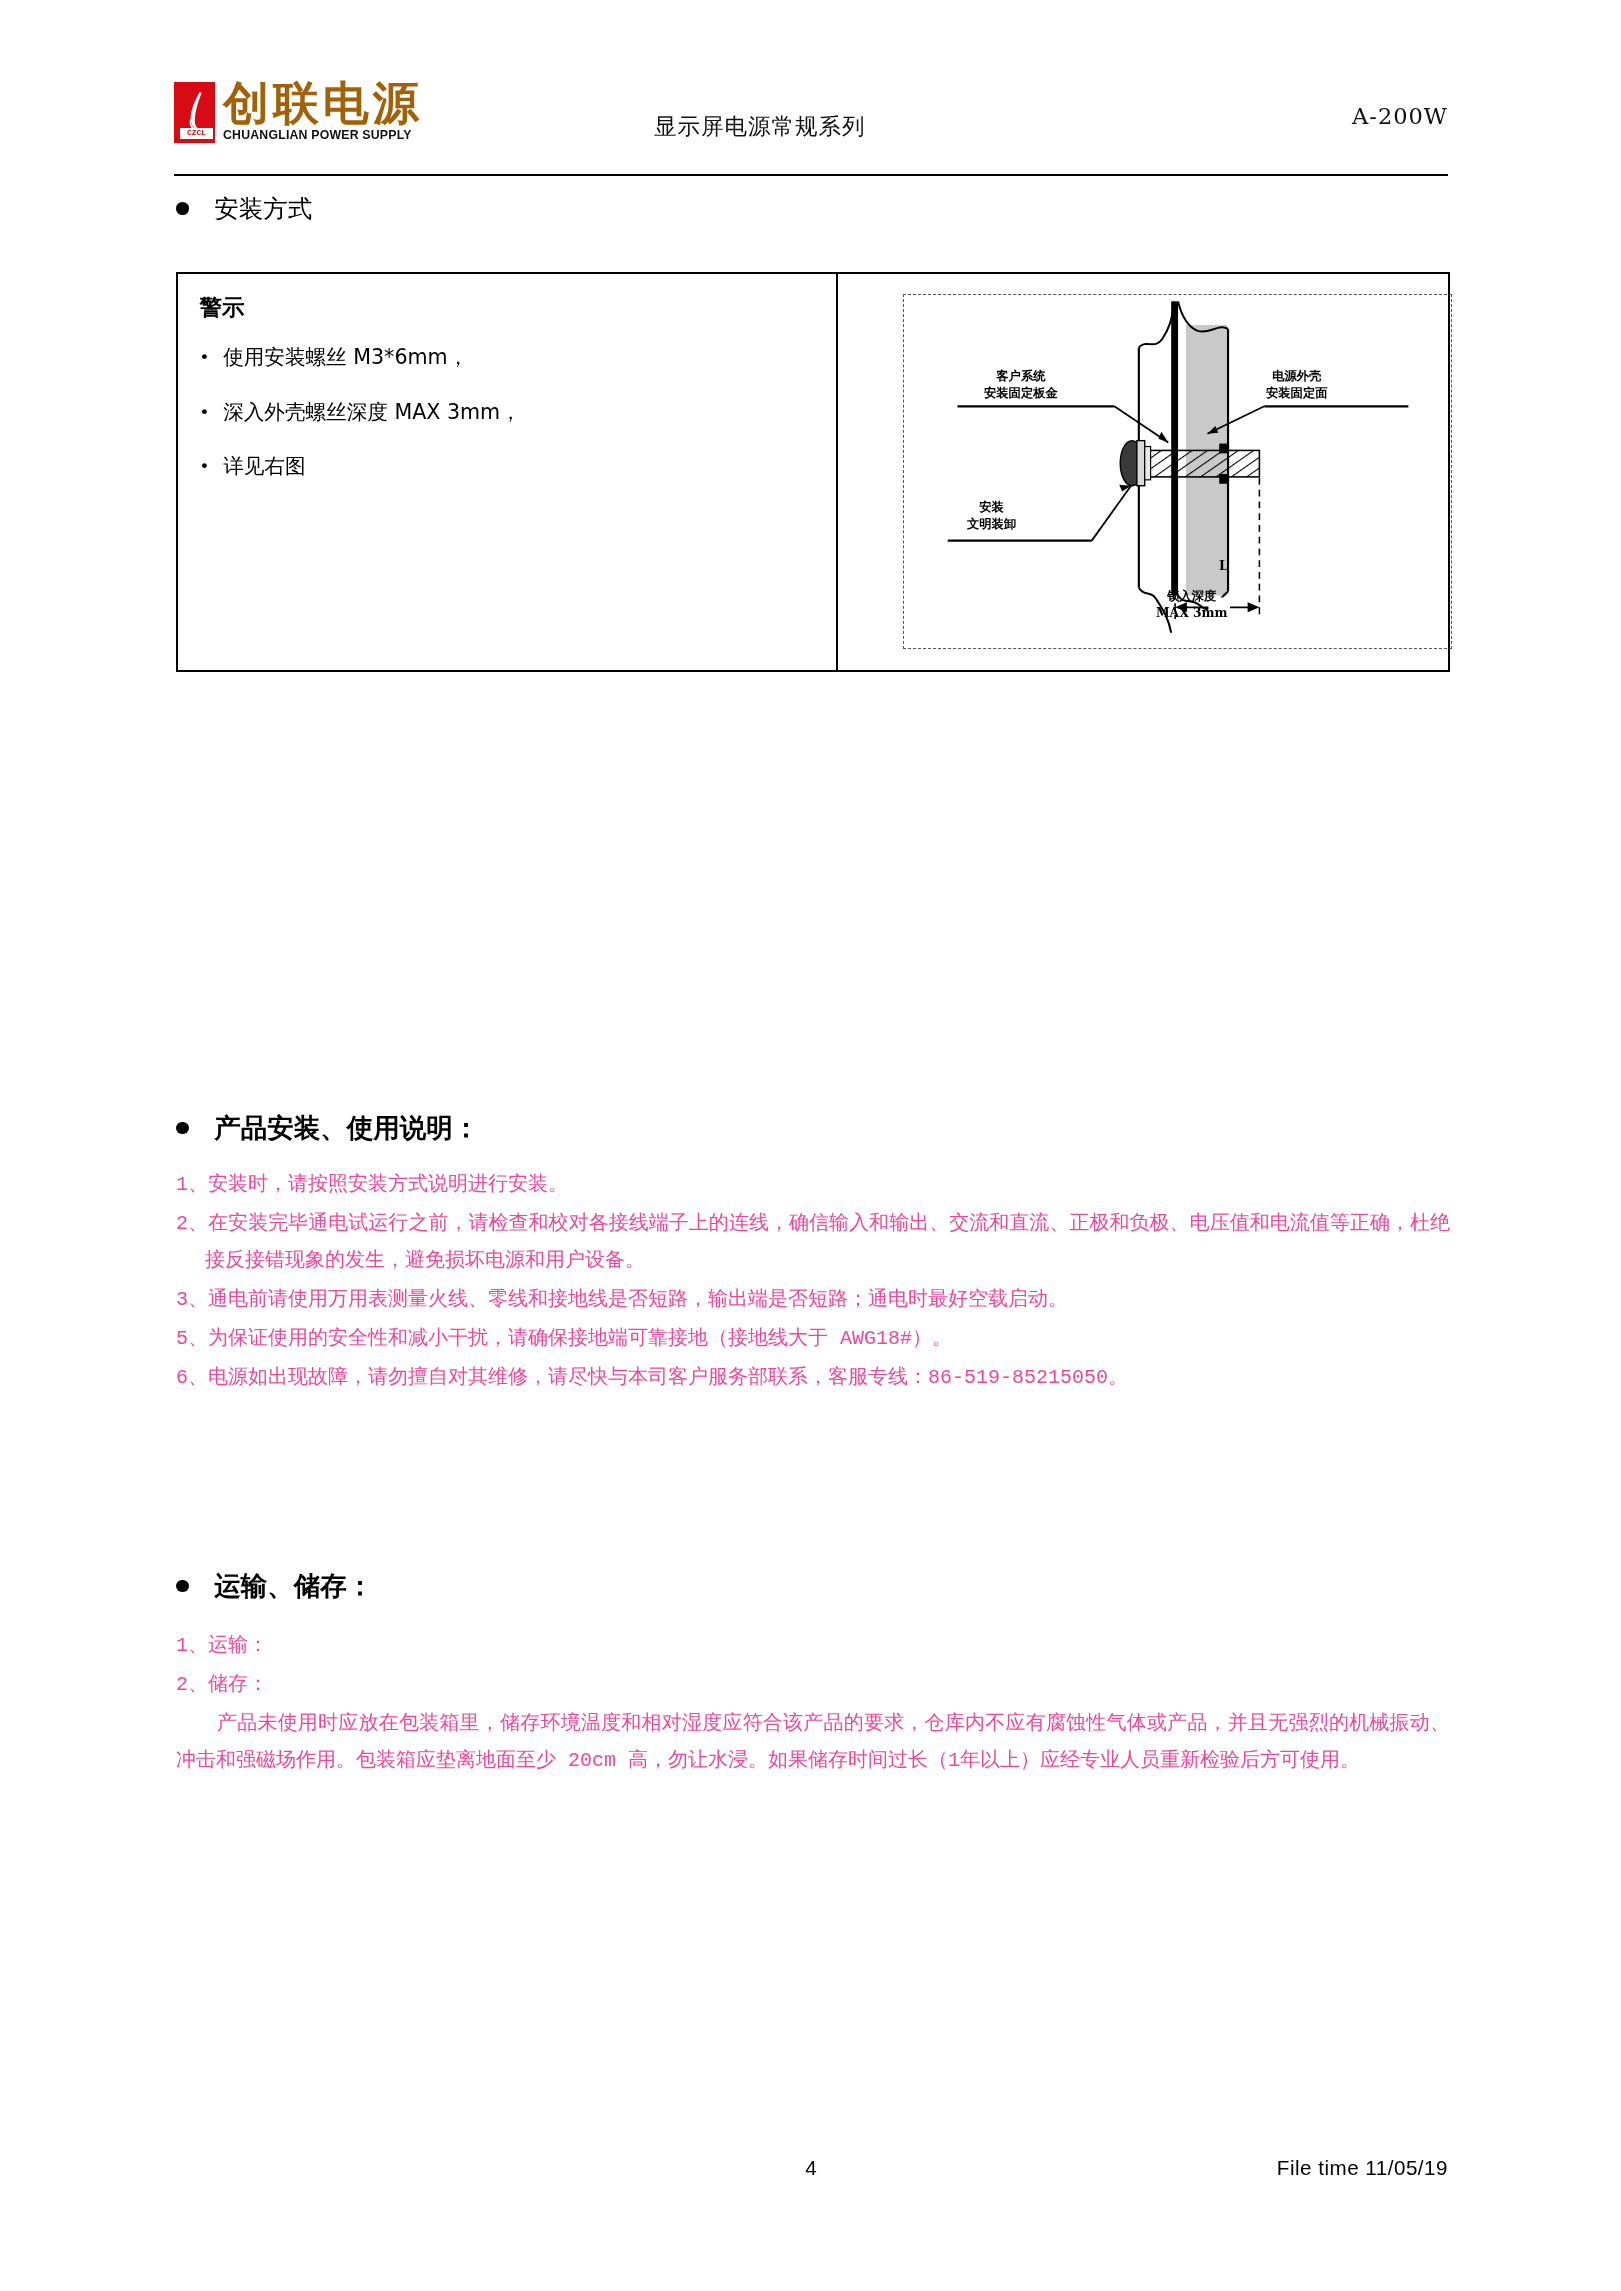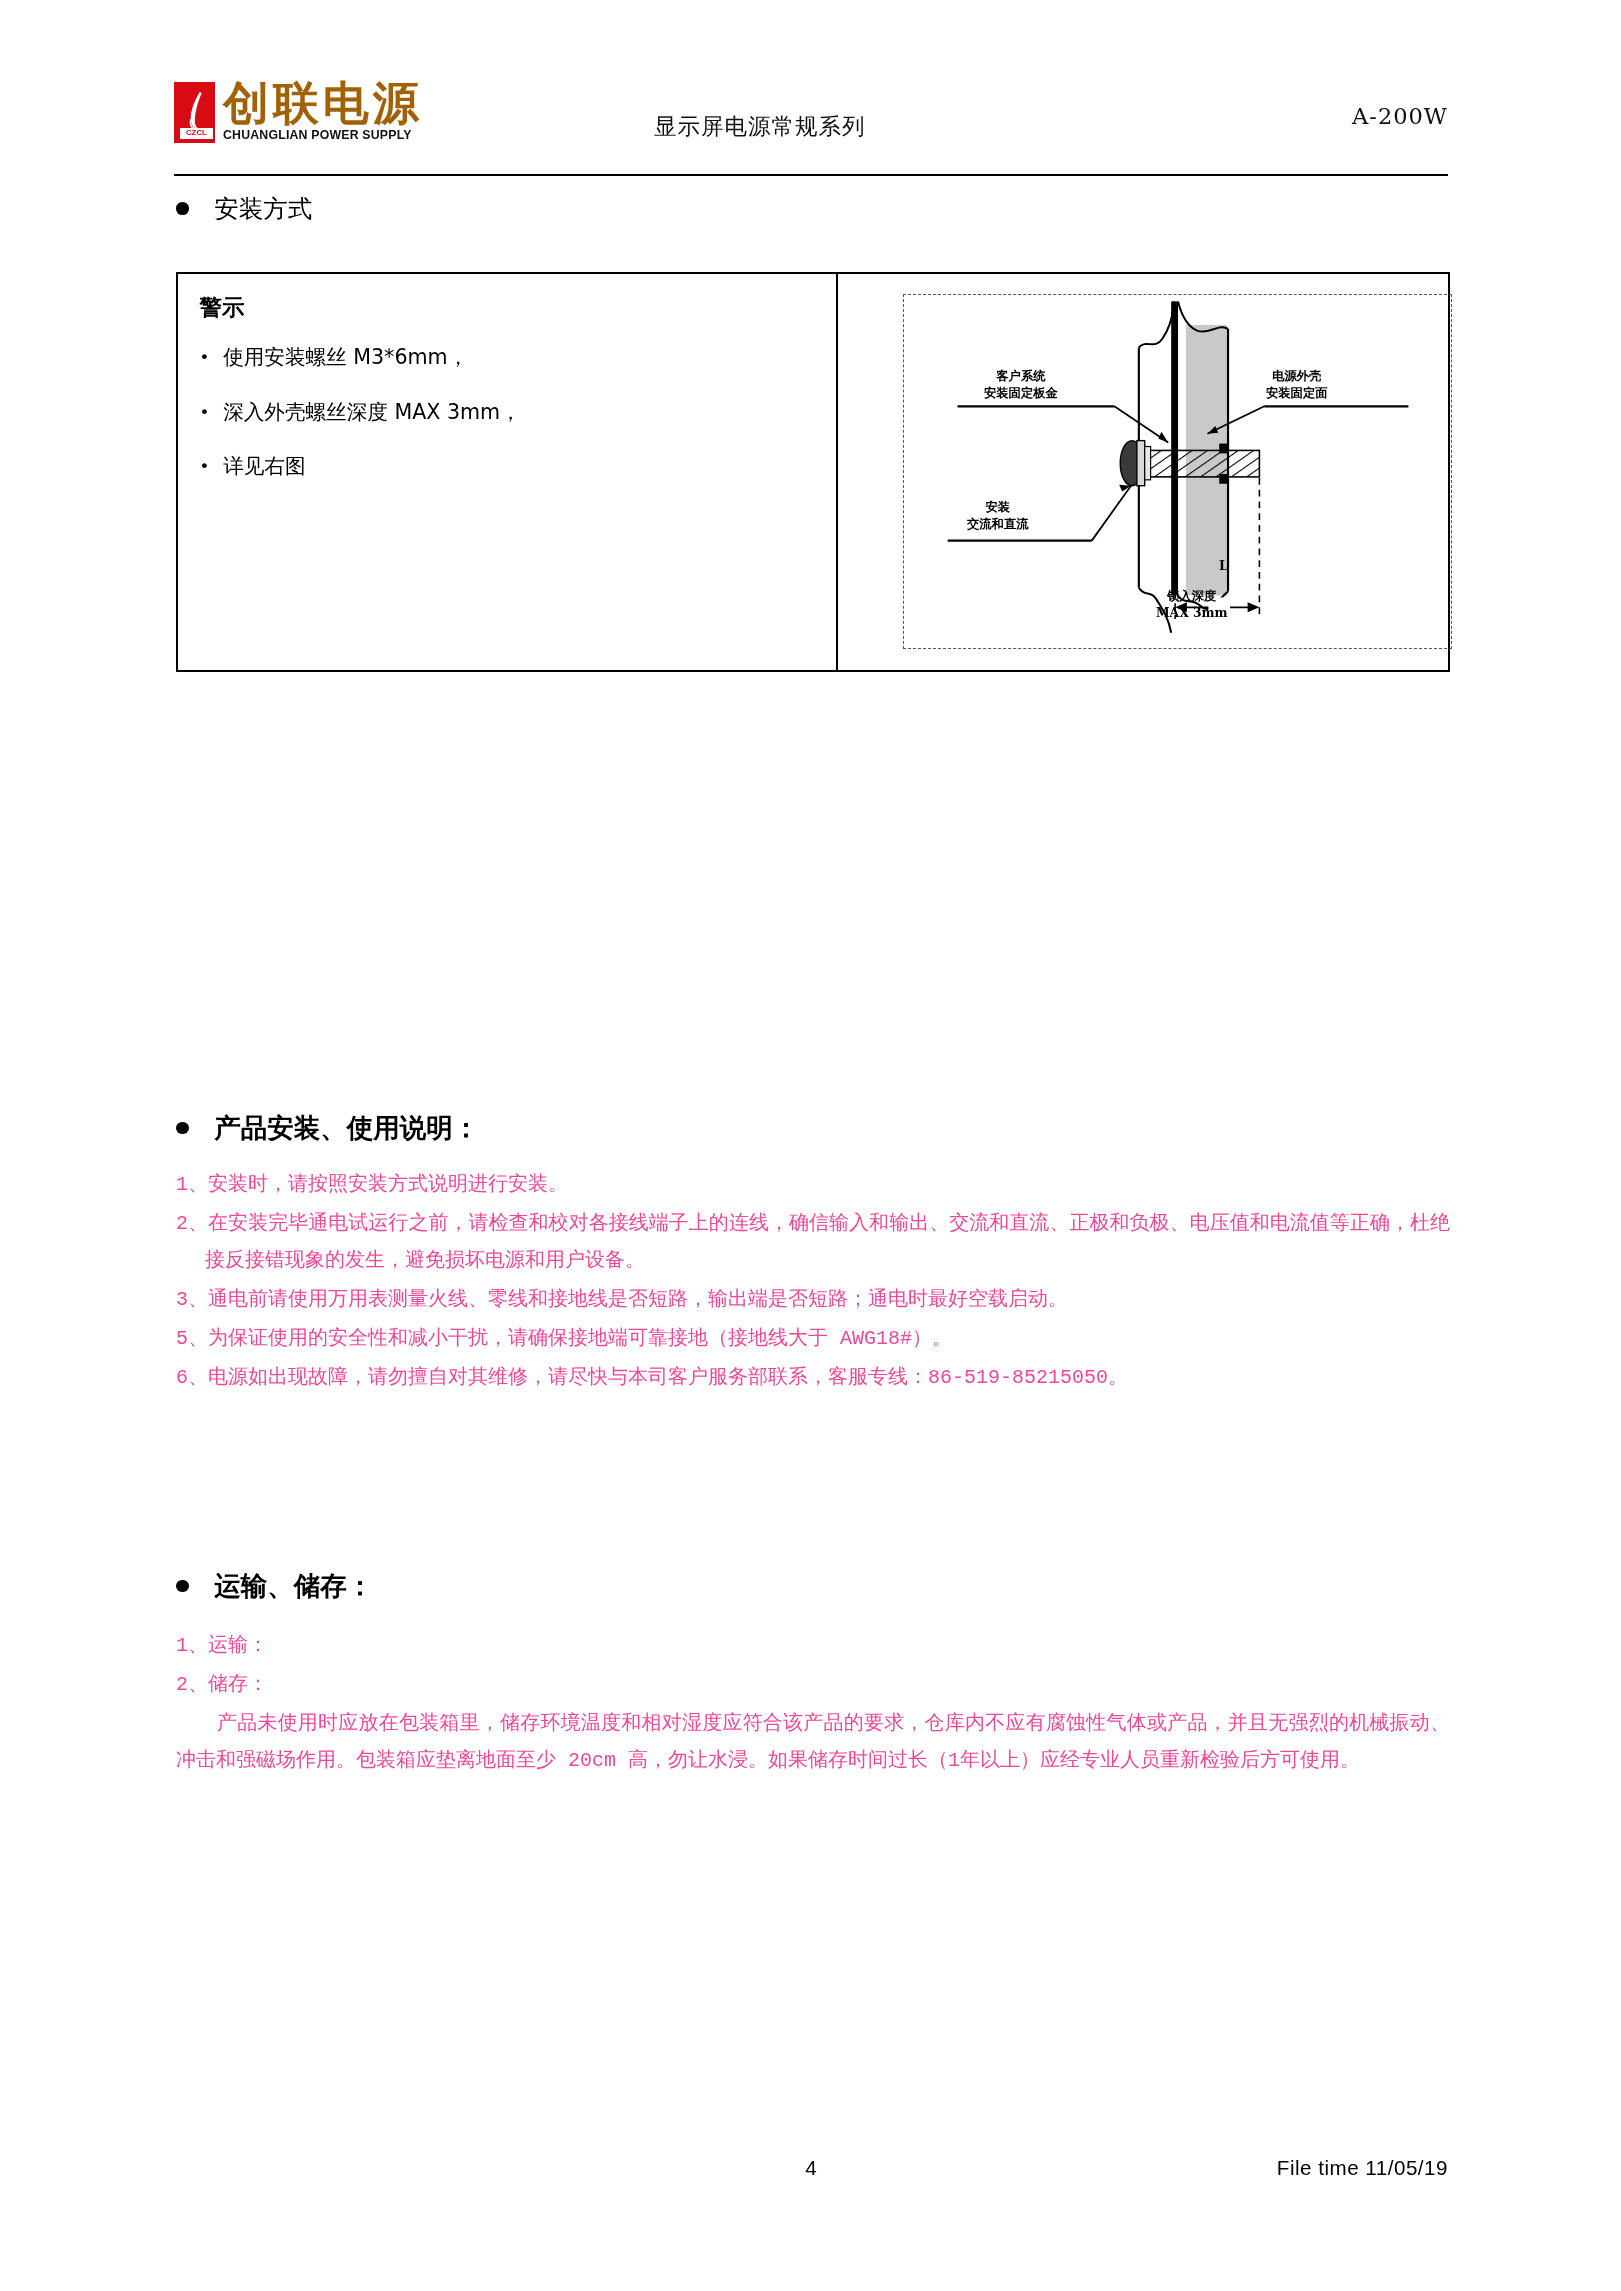--- a/index.html
+++ b/index.html
@@ -26,21 +26,21 @@
   .logo-mark-inner {
     position:absolute; left:2.9px; top:2.9px; right:2.9px; bottom:2.9px;
     background:#d80a14;
   }
   .logo-swash {
     position:absolute; left:10.8px; top:5.9px; width:19.6px; height:43px;
   }
   .logo-czcl {
     position:absolute; left:3.9px; bottom:2px; width:33px; height:10.8px;
     background:#ffffff; color:#d80a14; font-size:7.8px; line-height:10.8px;
-    text-align:center; font-family:Liberation Sans, sans-serif;
+    text-align:center; font-family:Liberation Mono, monospace;
     font-weight:bold; letter-spacing:0px;
   }
   .logo-cn {
     position:absolute; left:49px; top:0px;
     font-family:"DejaVu Sans", sans-serif;
     font-size:46px; font-weight:bold; letter-spacing:3.9px;
     color:#a16207; line-height:43px; white-space:nowrap;
   }
   .logo-en {
     position:absolute; left:49px; top:46px;
@@ -254,21 +254,21 @@
         <div>安装固定板金</div>
       </div>
 
       <div class="diag-label lbl-shell">
         <div>电源外壳</div>
         <div>安装固定面</div>
       </div>
 
       <div class="diag-label lbl-screw">
         <div>安装</div>
-        <div>交流和直流</div>
+        <div>文明装卸</div>
       </div>
 
       <div class="diag-label lbl-L">L</div>
 
       <div class="diag-label lbl-depth">
         <div>锁入深度</div>
         <div>MAX 3mm</div>
       </div>
     </div>
   </div>

